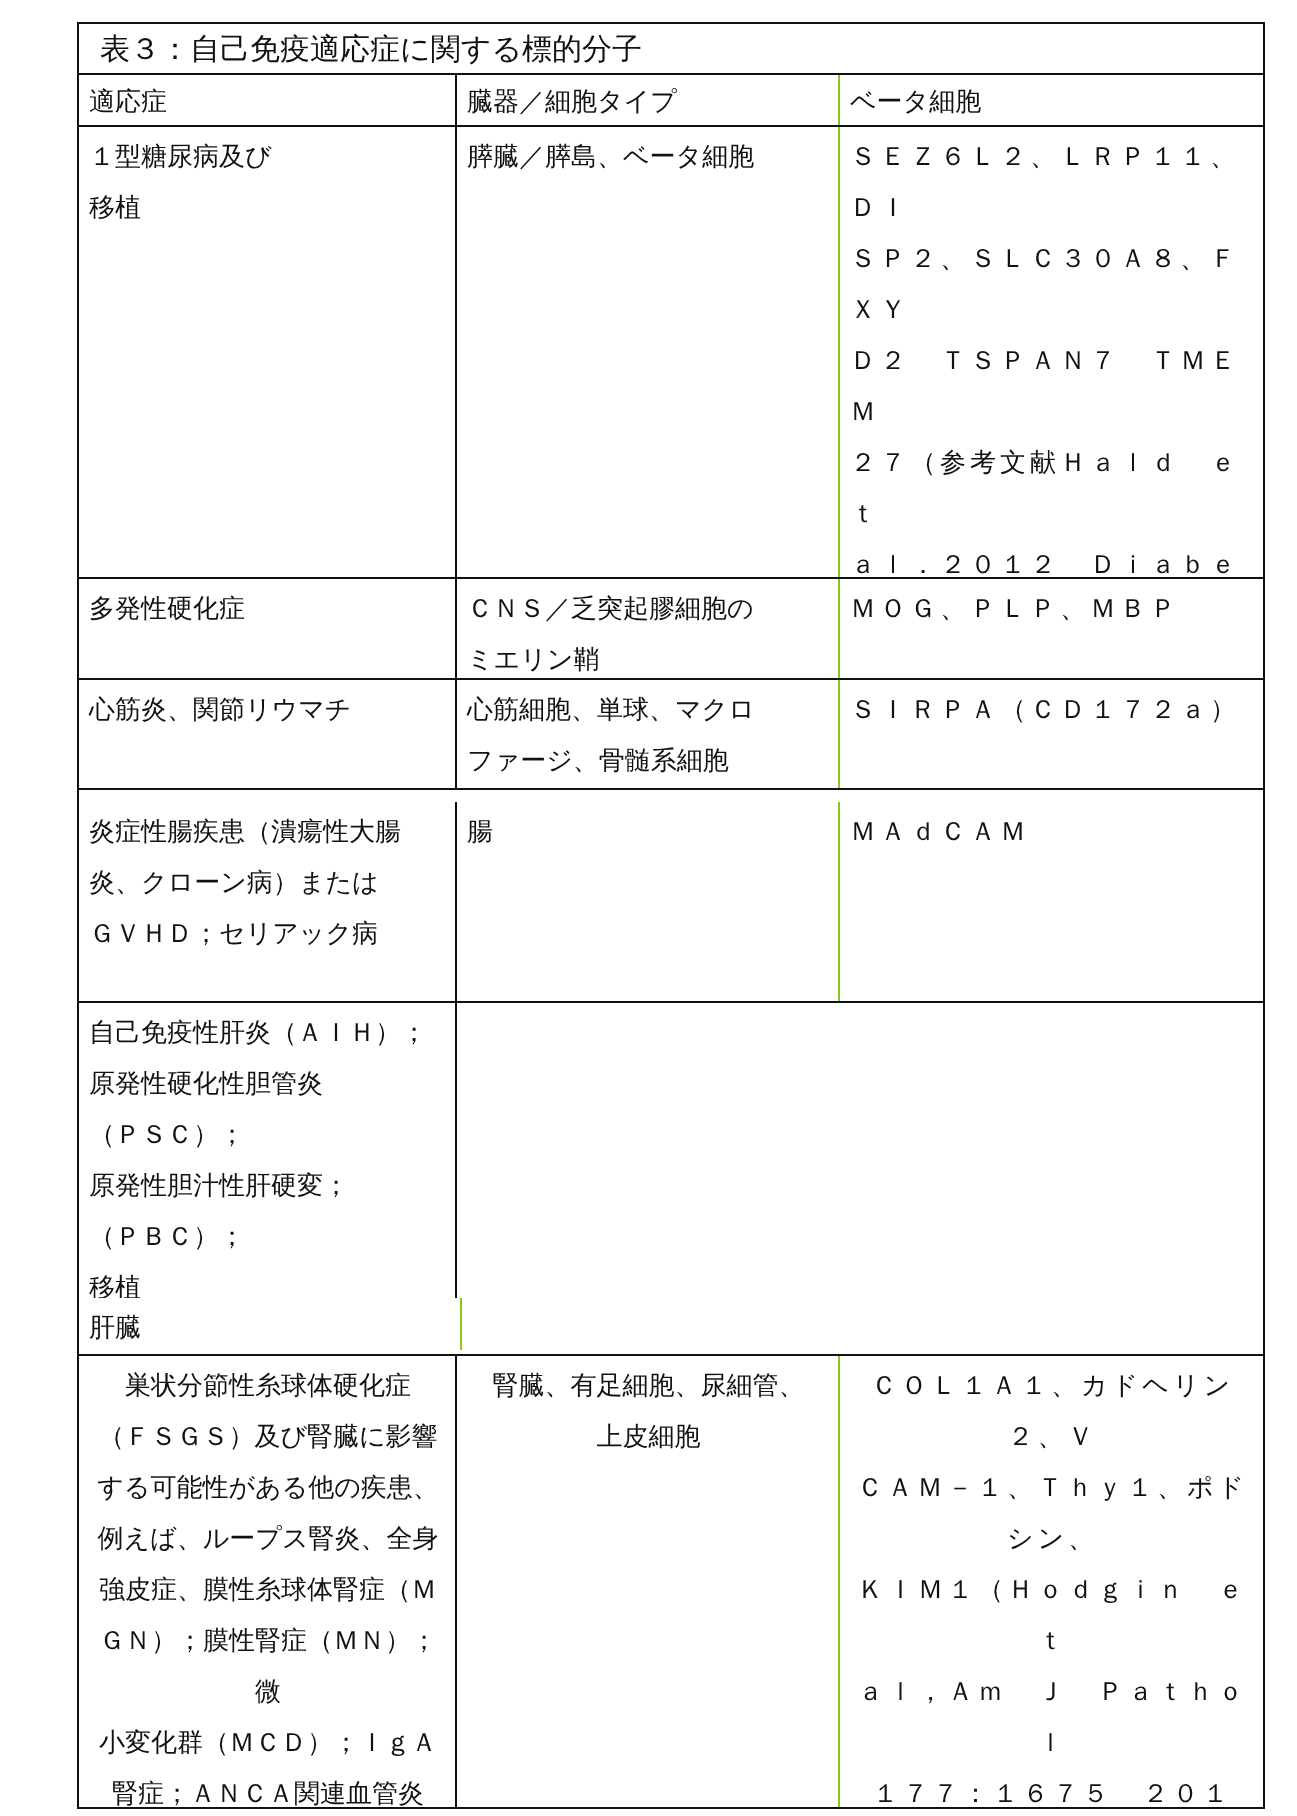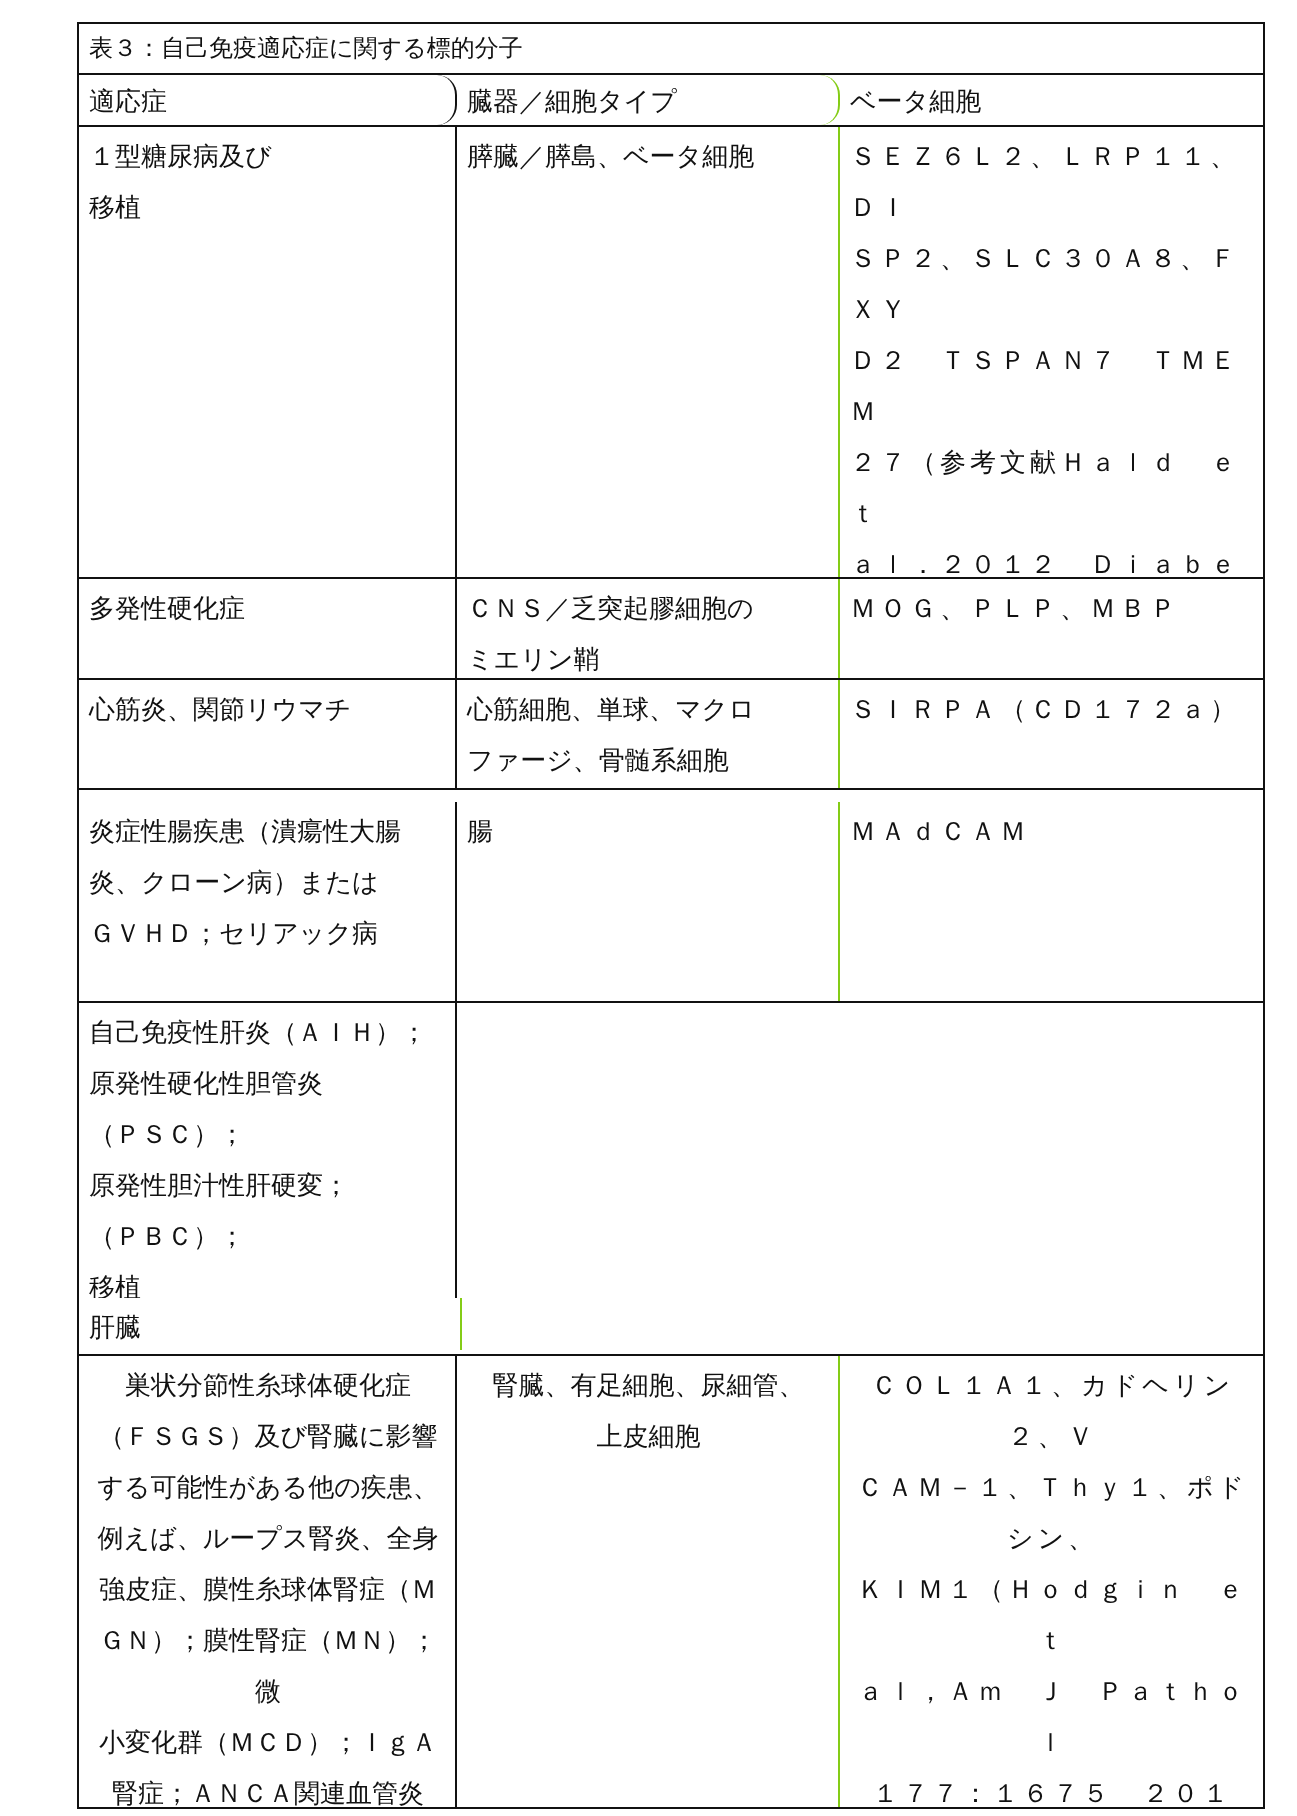--- a/index.html
+++ b/index.html
@@ -1,29 +1,29 @@
 <!DOCTYPE html>
 <html><head>
 <meta charset="utf-8">
 <style>
   html, body { margin: 0; padding: 0; background: #ffffff; }
   body { width: 1297px; height: 1816px; position: relative; overflow: hidden;
          font-family: "DejaVu Serif", "Liberation Serif", serif; color: #111; }
   .tbl { position: absolute; left: 77px; top: 22px; width: 1188px;
          border: 2px solid #111; box-sizing: border-box; }
   .title { height: 51px; border-bottom: 2px solid #111; box-sizing: border-box;
-           font-size: 24px; line-height: 49px; padding-left: 10px; white-space: nowrap; }
+           font-size: 30px; line-height: 49px; padding-left: 21px; white-space: nowrap; }
   .row { display: flex; border-bottom: 2px solid #111; box-sizing: border-box; }
   .row:last-child { border-bottom: none; text-align: center; }
   .cell { box-sizing: border-box; padding: 4px 8px 0 10px; font-size: 26px;
           line-height: 51px; white-space: pre-line; overflow: hidden; }
   .c1 { width: 378px; border-right: 2px solid #111; }
   .c2 { width: 383px; border-right: 2px solid #84cc16; }
   .c3 { flex: 1; letter-spacing: 4px; }
-  .hdr .cell { line-height: 44px; letter-spacing: 0; border-radius: 20px; }
+  .hdr .cell { line-height: 44px; letter-spacing: 0; }
   .r-hdr { height: 52px; }
   .r1 { height: 452px; }
   .r2 { height: 101px; }
   .r3 { height: 110px; }
   .r4 { height: 201px; margin-top: 12px; }
   .r5 { height: 353px; flex-direction: column; }
   .r6 { height: 451px; }
 </style>
 </head>
 <body>

